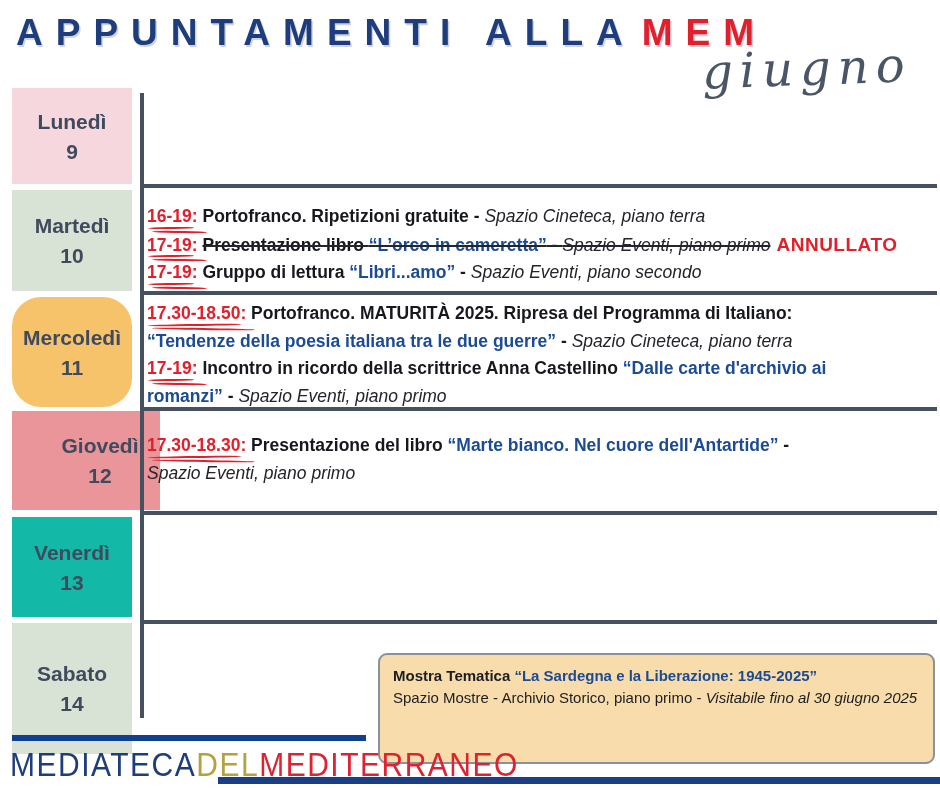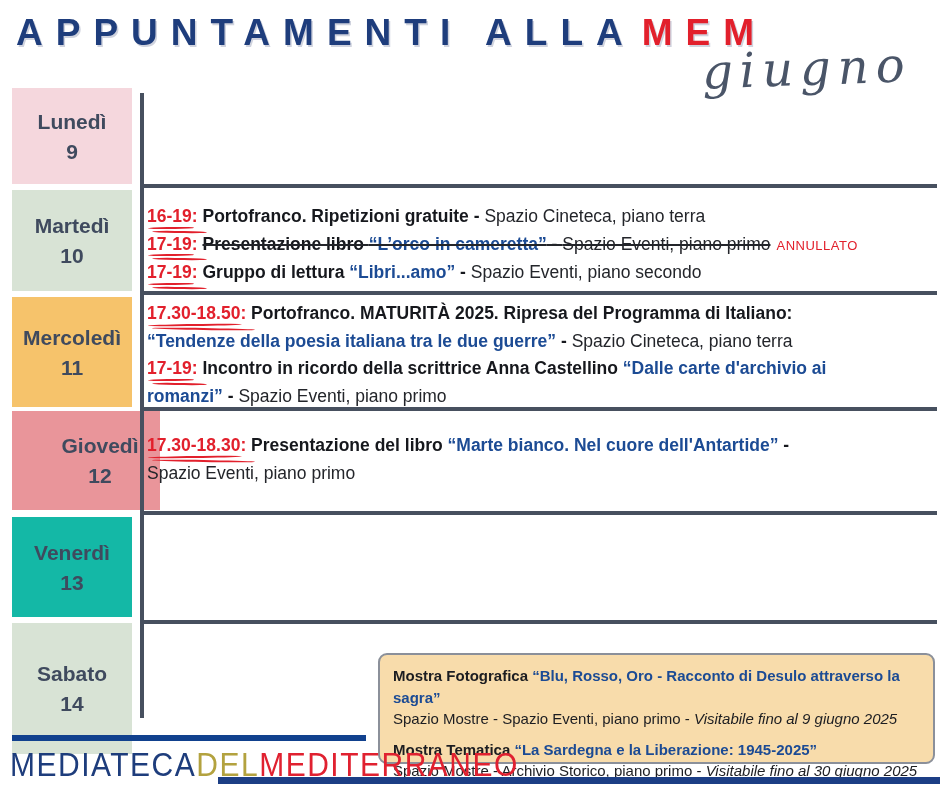--- a/index.html
+++ b/index.html
@@ -26,22 +26,22 @@
 
   
   .vline{position:absolute;left:140px;top:93px;width:3.5px;height:625px;background:var(--slate);}
   .hline{position:absolute;left:140px;width:797px;height:4px;background:var(--slate);}
 
   
   .event-block{position:absolute;left:147px;width:786px;font-size:17.5px;line-height:27.5px;color:#16181d;}
   .event-line{white-space:nowrap;}
   .seg.b{font-weight:700;color:#16181d;}
   .seg.q{font-weight:700;color:var(--quote);}
-  .seg.i{font-weight:400;color:#23252a;}
-  .seg.ann{font-weight:400;color:var(--red);font-size:13px;letter-spacing:.5px;margin-left:6px;text-align:right;}
+  .seg.i{font-style:italic;font-weight:400;color:#23252a;}
+  .seg.ann{font-weight:700;color:var(--red);font-size:19px;letter-spacing:.5px;margin-left:6px;text-align:right;}
   .seg.time{position:relative;font-weight:700;color:var(--red);white-space:nowrap;}
   .seg.time::before{content:'';position:absolute;left:1px;right:4px;bottom:-3px;height:2.4px;
     background:var(--red);border-radius:50%;transform:rotate(-0.8deg);}
   .seg.time::after{content:'';position:absolute;left:5px;right:-9px;bottom:-7px;height:2.4px;
     background:var(--red);border-radius:50%;transform:rotate(0.9deg);}
   .strike{text-decoration:line-through;text-decoration-thickness:2px;text-decoration-color:#23252a;}
 
   
   .exhibit-box{position:absolute;left:378px;top:653px;width:557px;height:111px;box-sizing:border-box;
     background:var(--boxbg);border:2px solid var(--boxborder);border-radius:9px;
@@ -68,21 +68,21 @@
 
   <div id="day-column">
       <div class="day-cell" style="top: 88px; height: 96px; background: rgb(245, 215, 221);">
         <div class="day-name">Lunedì</div>
         <div class="day-number">9</div>
       </div>
       <div class="day-cell" style="top: 190px; height: 101px; background: rgb(216, 227, 213);">
         <div class="day-name">Martedì</div>
         <div class="day-number">10</div>
       </div>
-      <div class="day-cell" style="top: 297px; height: 110px; background: rgb(246, 195, 107);">
+      <div class="day-cell" style="top: 297px; height: 110px; background: rgb(246, 195, 107); border-radius: 29px;">
         <div class="day-name">Mercoledì</div>
         <div class="day-number">11</div>
       </div>
       <div class="day-cell" style="top: 411px; height: 99px; background: rgb(233, 149, 154); padding-left: 28px;">
         <div class="day-name">Giovedì</div>
         <div class="day-number">12</div>
       </div>
       <div class="day-cell" style="top: 517px; height: 100px; background: #14b8a6;">
         <div class="day-name">Venerdì</div>
         <div class="day-number">13</div>
@@ -111,24 +111,20 @@
       <div class="event-line"><span class="seg time">17-19:</span><span class="seg b"> Incontro in ricordo della scrittrice Anna Castellino </span><span class="seg q">“Dalle carte d'archivio ai</span></div>
       <div class="event-line"><span class="seg q">romanzi”</span><span class="seg b"> - </span><span class="seg i">Spazio Eventi, piano primo</span></div>
     </div>
   <div class="event-block" style="top:432px">
       <div class="event-line"><span class="seg time">17.30-18.30:</span><span class="seg b"> Presentazione del libro </span><span class="seg q">“Marte bianco. Nel cuore dell'Antartide”</span><span class="seg b"> -</span></div>
       <div class="event-line"><span class="seg i">Spazio Eventi, piano primo</span></div>
     </div>
 
   <div class="exhibit-box" id="exhibit-box">
       <div class="exhibit">
-        <div><span class="t">Mostra Fotografica </span><span class="tq">“Blu, Rosso, Oro - Racconto di Desulo attraverso la sagra”</span></div>
-        <div><span class="info">Spazio Mostre - Spazio Eventi, piano primo - </span><span class="vis">Visitabile fino al 9 giugno 2025</span></div>
-      </div>
-      <div class="exhibit">
         <div><span class="t">Mostra Tematica </span><span class="tq">“La Sardegna e la Liberazione: 1945-2025”</span></div>
         <div><span class="info">Spazio Mostre - Archivio Storico, piano primo - </span><span class="vis">Visitabile fino al 30 giugno 2025</span></div>
       </div>
     </div>
 
   <div class="footer-line"></div>
   <div class="logo" id="logo"><span style="color: rgb(30, 61, 124);">MEDIATECA</span><span style="color: rgb(179, 162, 63);">DEL</span><span style="color: rgb(224, 33, 48);">MEDITERRANEO</span></div>
   <div class="bottom-bar"></div>
 
 </div>

